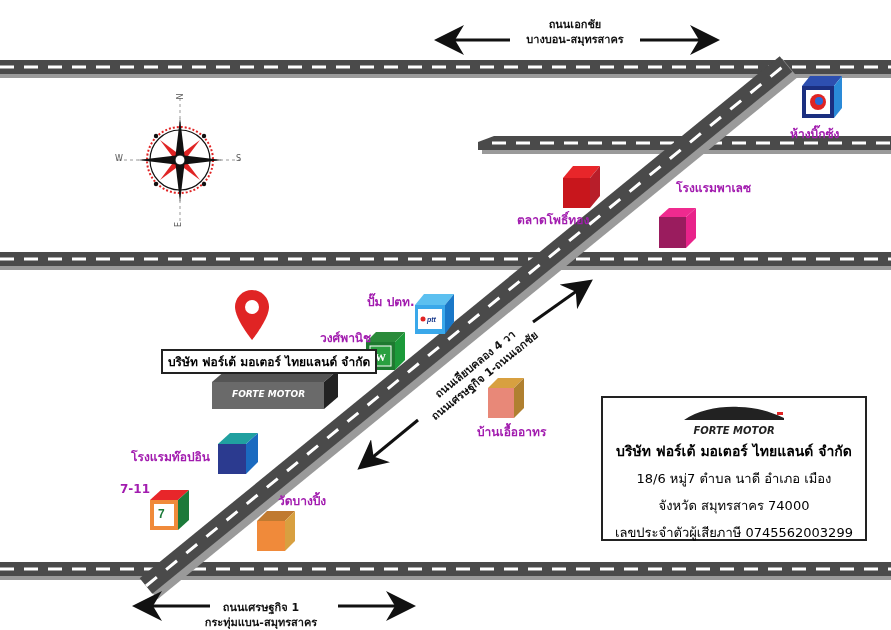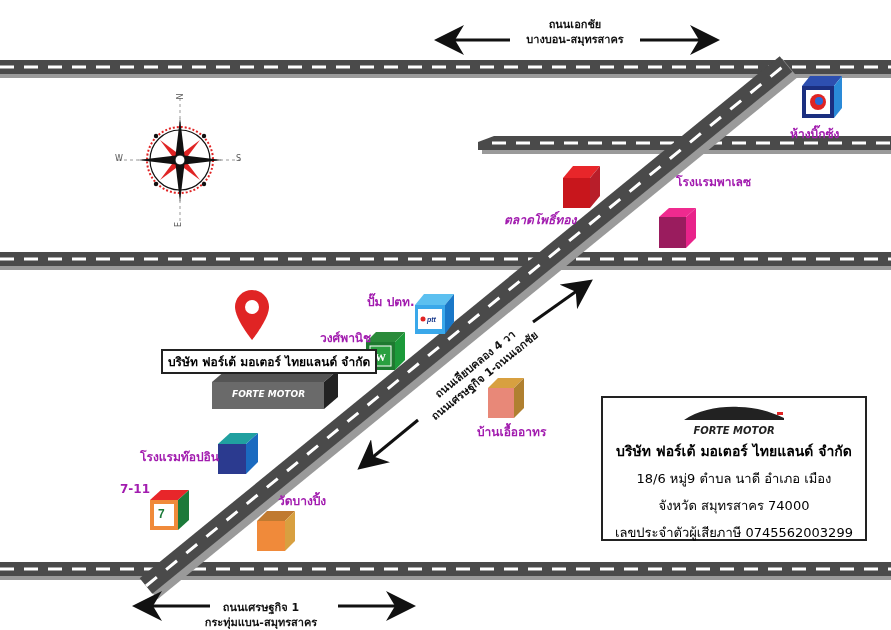--- a/index.html
+++ b/index.html
@@ -173,36 +173,36 @@
 
   <g>
     <path d="M252,290 a17,17 0 0 1 17,17 c0,12 -17,33 -17,33 c0,0 -17,-21 -17,-33 a17,17 0 0 1 17,-17 z" fill="#e02424"></path>
     <circle cx="252" cy="307" r="7" fill="#fff"></circle>
   </g>
 </svg>
 
 <div class="abs" style="left:232px;top:389px;font-size:9px;font-weight:bold;font-style:italic;color:#fff;">FORTE MOTOR</div>
 
 <div class="lbl" style="left:790px;top:124px;">ห้างบิ๊กซ้ง</div>
-<div class="lbl" style="left:504px;top:210px;font-style:italic;">ตลาดโพธิ์ทอง</div>
-<div class="lbl" style="left:676px;top:172px;">โรงแรมพาเลซ</div>
+<div class="lbl" style="left:517px;top:210px;">ตลาดโพธิ์ทอง</div>
+<div class="lbl" style="left:676px;top:178px;">โรงแรมพาเลซ</div>
 <div class="lbl" style="left:367px;top:292px;">ปั๊ม ปตท.</div>
 <div class="lbl" style="left:320px;top:328px;">วงศ์พานิช</div>
 <div class="lbl" style="left:477px;top:422px;font-family:Liberation Mono, monospace;">บ้านเอื้ออาทร</div>
-<div class="lbl" style="left:140px;top:447px;">โรงแรมท๊อปอิน</div>
+<div class="lbl" style="left:131px;top:447px;">โรงแรมท๊อปอิน</div>
 <div class="lbl" style="left:120px;top:482px;text-align:right;">7-11</div>
 <div class="lbl" style="left:278px;top:491px;">วัดบางปิ้ง</div>
 
 <div class="pinlabel">บริษัท ฟอร์เต้ มอเตอร์ ไทยแลนด์ จำกัด</div>
 
 <div class="infobox">
   <div style="margin-top:4px;">
     <svg width="110" height="22" style="position:static;">
       <path d="M5,18 C20,8 40,4 60,5 C75,5 90,9 105,16 L105,18 Z" fill="#222"></path>
       <rect x="98" y="10" width="6" height="3" fill="#e02424"></rect>
     </svg>
     <div style="font-size:10px;font-weight:bold;font-style:italic;color:#222;margin-top:-3px;">FORTE MOTOR</div>
   </div>
   <div class="t1">บริษัท ฟอร์เต้ มอเตอร์ ไทยแลนด์ จำกัด</div>
-  <div class="t">18/6 หมู่9 ตำบล นาดี อำเภอ เมือง</div>
+  <div class="t">18/6 หมู่7 ตำบล นาดี อำเภอ เมือง</div>
   <div class="t">จังหวัด สมุทรสาคร 74000</div>
   <div class="t">เลขประจำตัวผู้เสียภาษี 0745562003299</div>
 </div>
 
 </body></html>

